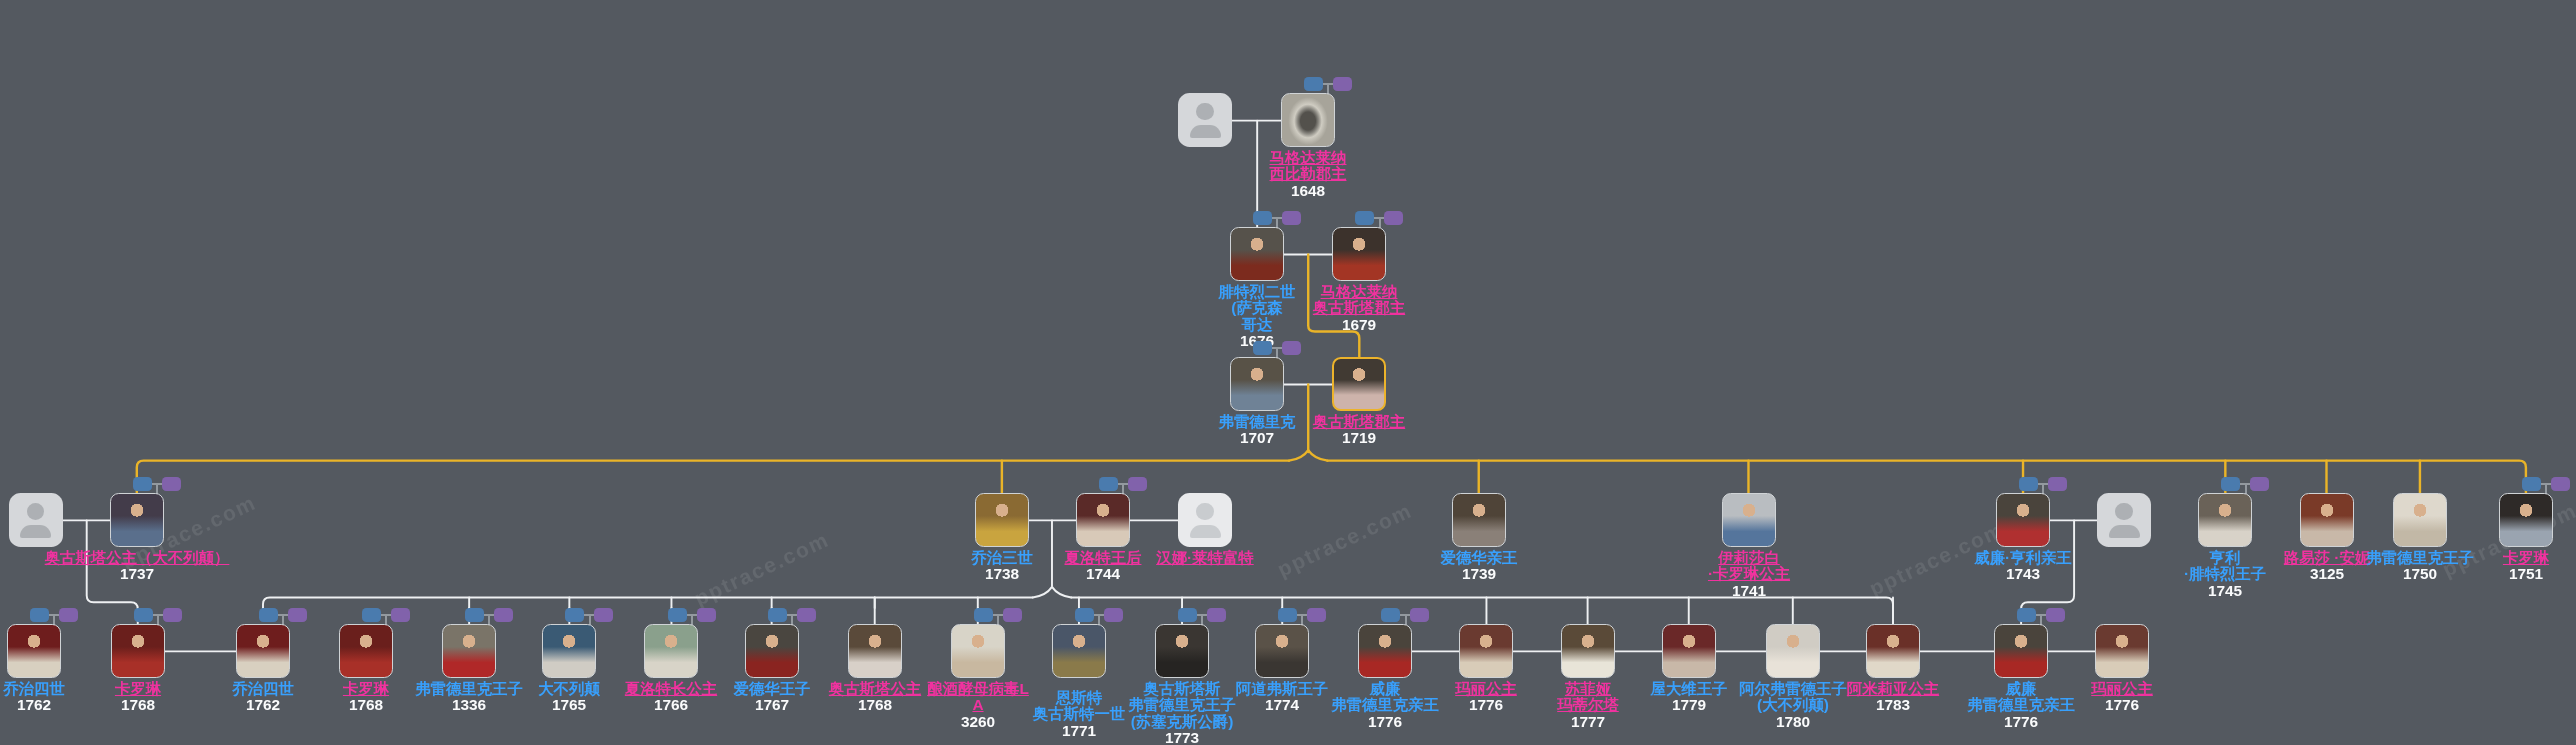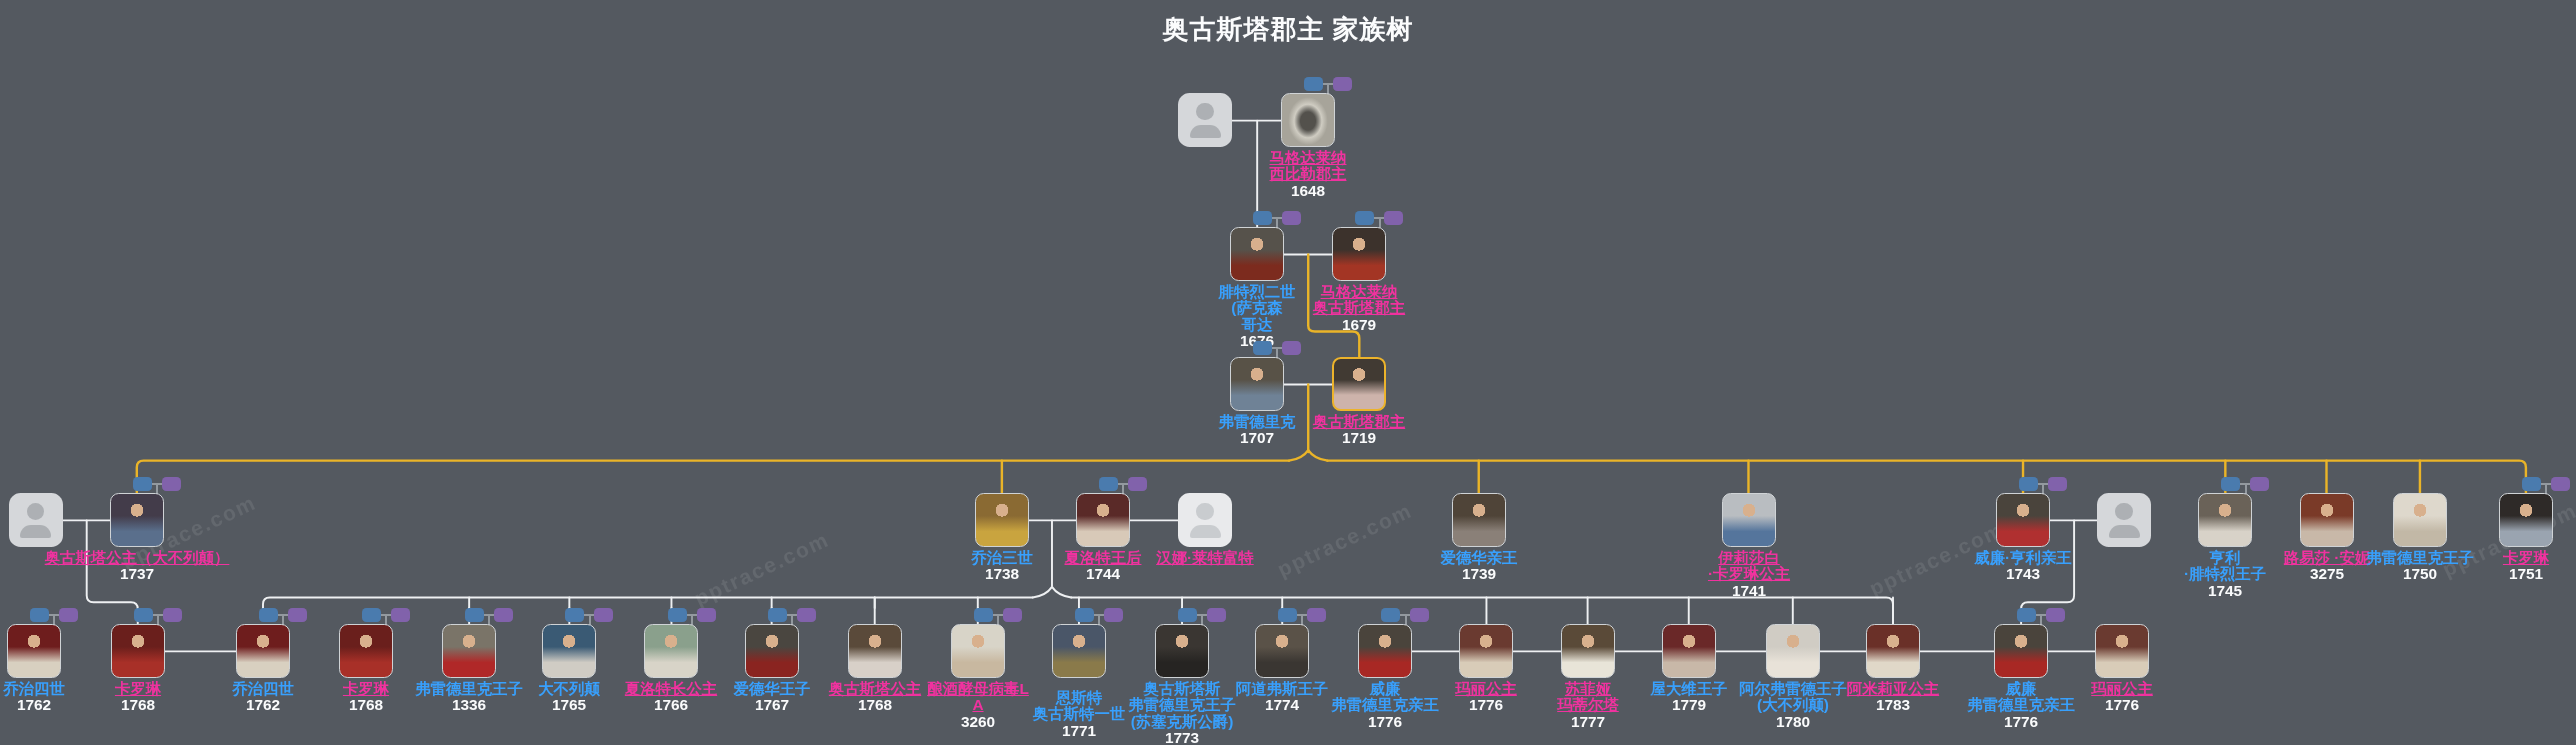--- a/index.html
+++ b/index.html
@@ -30,21 +30,20 @@
   .bb,.bp{position:absolute;top:0;width:19px;height:13.5px;border-radius:4.3px;}
   .bb{left:0;background:#4a7bae;}
   .bp{left:29px;background:#8162ab;}
   .blink{position:absolute;left:18.3px;top:5.8px;width:11.6px;height:1.9px;background:#93999f;}
   .bstub{position:absolute;width:1.9px;height:9.6px;background:#93999f;}
 </style>
 </head>
 <body>
 
 <div class="canvas">
-  <div class="title">奥古斯塔郡主 家族树</div>
   <svg class="lines" width="2576" height="746" viewBox="0 0 2674 774" id="linesvg">
       <path d="M1279 125H1330" stroke="#eef0f2" stroke-width="2" fill="none" stroke-linecap="round"></path>
       <path d="M1333 264H1383" stroke="#eef0f2" stroke-width="2" fill="none" stroke-linecap="round"></path>
       <path d="M1333 399H1383" stroke="#eef0f2" stroke-width="2" fill="none" stroke-linecap="round"></path>
       <path d="M65 540H114" stroke="#eef0f2" stroke-width="2" fill="none" stroke-linecap="round"></path>
       <path d="M1068 540H1117" stroke="#eef0f2" stroke-width="2" fill="none" stroke-linecap="round"></path>
       <path d="M1173 540H1223" stroke="#eef0f2" stroke-width="2" fill="none" stroke-linecap="round"></path>
       <path d="M2128 540H2177" stroke="#eef0f2" stroke-width="2" fill="none" stroke-linecap="round"></path>
       <path d="M171 676H245" stroke="#eef0f2" stroke-width="2" fill="none" stroke-linecap="round"></path>
       <path d="M1466 676H1515" stroke="#eef0f2" stroke-width="2" fill="none" stroke-linecap="round"></path>
@@ -256,21 +255,21 @@
       <div class="label" style="left: 2119px; top: 550px;">
         <div class="nline m">亨利</div>
         <div class="nline m">·腓特烈王子</div>
         <div class="year">1745</div>
       </div>
       <div class="node" style="left: 2300px; top: 493px;">
         <div class="portrait" style="background: radial-gradient(6.7px at 50% 31%, rgb(216, 176, 141) 96%, rgba(216, 176, 141, 0) 97%), linear-gradient(rgb(122, 58, 40) 0%, rgb(122, 58, 40) 42%, rgb(200, 184, 168) 72%, rgb(200, 184, 168) 100%);"></div>
       </div>
       <div class="label" style="left: 2221px; top: 550px;">
         <div class="nline f">路易莎 ·安妮</div>
-        <div class="year">3275</div>
+        <div class="year">3125</div>
       </div>
       <div class="node" style="left: 2393px; top: 493px;">
         <div class="portrait" style="background: radial-gradient(6.7px at 50% 31%, rgb(216, 176, 141) 96%, rgba(216, 176, 141, 0) 97%), linear-gradient(rgb(222, 216, 204) 0%, rgb(222, 216, 204) 42%, rgb(194, 184, 166) 72%, rgb(194, 184, 166) 100%);"></div>
       </div>
       <div class="label" style="left: 2314px; top: 550px;">
         <div class="nline m">弗雷德里克王子</div>
         <div class="year">1750</div>
       </div>
       <div class="bstub" style="left: 2545px; top: 484px;"></div>
       <div class="bpair" style="left: 2522px; top: 477px;">

